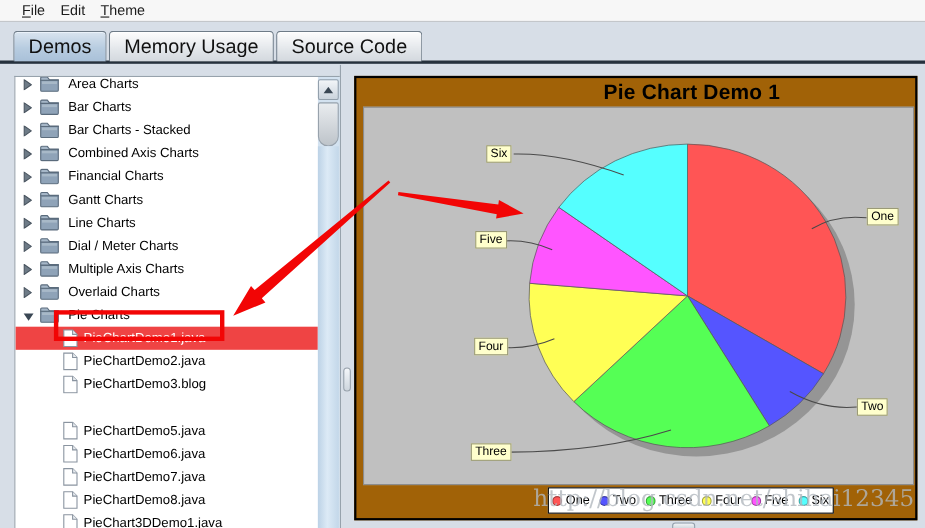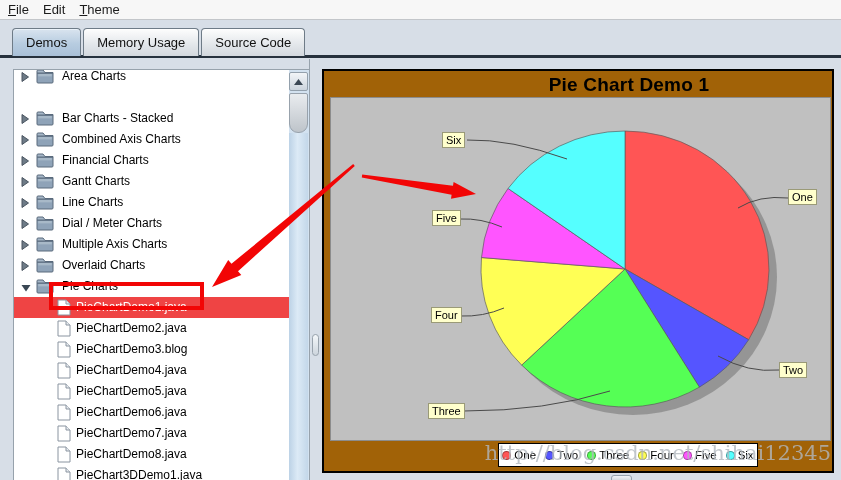--- a/index.html
+++ b/index.html
@@ -6,32 +6,32 @@
   body{
     width:841px;height:480px;position:relative;overflow:hidden;
     background:#D7DEE7;
     font-family:"Liberation Sans", sans-serif;
     -webkit-font-smoothing:antialiased;
   }
   
   #menubar{
     position:absolute;left:0;top:0;width:841px;height:20px;
     background:#F7F7F7;border-bottom:1px solid #C3C6CA;
-    display:flex;align-items:center;padding-left:8px;box-sizing:border-box;
+    display:flex;align-items:center;padding-left:20px;box-sizing:border-box;
     font-size:13px;color:#1c1c1c;gap:14px;
   }
   .menu-item{cursor:default;}
   .menu-item u{text-decoration:underline;}
   
   #tabbar{
     position:absolute;left:12px;top:28px;height:27px;display:flex;gap:2px;z-index:3;
   }
   .tab{
     height:27px;padding:0 13px;display:flex;align-items:center;
-    font-size:13px;color:#111;
+    font-size:18px;color:#111;
     border:1px solid #6E7B87;border-bottom:none;
     border-radius:4px 4px 0 0;
     background:linear-gradient(#FDFDFD,#E2E6EA 60%,#D3D8DE);
     box-shadow:inset 0 1px 0 #fff;
   }
   .tab.selected{
     background:linear-gradient(#D9E4EF,#B7CCE0 55%,#A9C0D8);
     box-shadow:inset 0 1px 0 #EAF2FA;
   }
   #navline{position:absolute;left:0;top:55px;width:841px;height:3px;background:#26313D;z-index:2;}
@@ -141,20 +141,31 @@
         <span class="arrow"><svg width="8" height="10" viewBox="0 0 8 10">
             <polygon points="1,0.5 7.5,5 1,9.5" fill="#6E7B87" stroke="#4A5560"></polygon>
           </svg></span>
         <span class="icon-folder"><svg width="18" height="15" viewBox="0 0 18 15">
             <path d="M1 4 L1 13 Q1 14 2 14 L16 14 Q17 14 17 13 L17 4 Z" fill="#8FA3B8" stroke="#5A6B7C"></path>
             <path d="M1 4 L1 2 Q1 1 2 1 L7 1 L9 3.5 L17 3.5 L17 4 Z" fill="#A6B7C8" stroke="#5A6B7C"></path>
             <rect x="2.2" y="5" width="13.6" height="2.4" fill="#AEBECC" opacity="0.8"></rect>
           </svg></span>
         <span class="lab-cat">Area Charts</span>
       </div>
+      <div class="trow" style="top: 17px;">
+        <span class="arrow"><svg width="8" height="10" viewBox="0 0 8 10">
+            <polygon points="1,0.5 7.5,5 1,9.5" fill="#6E7B87" stroke="#4A5560"></polygon>
+          </svg></span>
+        <span class="icon-folder"><svg width="18" height="15" viewBox="0 0 18 15">
+            <path d="M1 4 L1 13 Q1 14 2 14 L16 14 Q17 14 17 13 L17 4 Z" fill="#8FA3B8" stroke="#5A6B7C"></path>
+            <path d="M1 4 L1 2 Q1 1 2 1 L7 1 L9 3.5 L17 3.5 L17 4 Z" fill="#A6B7C8" stroke="#5A6B7C"></path>
+            <rect x="2.2" y="5" width="13.6" height="2.4" fill="#AEBECC" opacity="0.8"></rect>
+          </svg></span>
+        <span class="lab-cat">Bar Charts</span>
+      </div>
       <div class="trow" style="top: 38px;">
         <span class="arrow"><svg width="8" height="10" viewBox="0 0 8 10">
             <polygon points="1,0.5 7.5,5 1,9.5" fill="#6E7B87" stroke="#4A5560"></polygon>
           </svg></span>
         <span class="icon-folder"><svg width="18" height="15" viewBox="0 0 18 15">
             <path d="M1 4 L1 13 Q1 14 2 14 L16 14 Q17 14 17 13 L17 4 Z" fill="#8FA3B8" stroke="#5A6B7C"></path>
             <path d="M1 4 L1 2 Q1 1 2 1 L7 1 L9 3.5 L17 3.5 L17 4 Z" fill="#A6B7C8" stroke="#5A6B7C"></path>
             <rect x="2.2" y="5" width="13.6" height="2.4" fill="#AEBECC" opacity="0.8"></rect>
           </svg></span>
         <span class="lab-cat">Bar Charts - Stacked</span>
@@ -260,27 +271,20 @@
             <path d="M9 1 L9 5 L13 5" fill="#E8ECF0" stroke="#8A94A0"></path>
           </svg></span>
         <span class="lab-file">PieChartDemo2.java</span>
       </div>
       <div class="trow" style="top: 269px;">
         <span class="icon-file"><svg width="14" height="17" viewBox="0 0 14 17">
             <path d="M1 1 L9 1 L13 5 L13 16 L1 16 Z" fill="#FFFFFF" stroke="#8A94A0"></path>
             <path d="M9 1 L9 5 L13 5" fill="#E8ECF0" stroke="#8A94A0"></path>
           </svg></span>
         <span class="lab-file">PieChartDemo3.blog</span>
-      </div>
-      <div class="trow" style="top: 290px;">
-        <span class="icon-file"><svg width="14" height="17" viewBox="0 0 14 17">
-            <path d="M1 1 L9 1 L13 5 L13 16 L1 16 Z" fill="#FFFFFF" stroke="#8A94A0"></path>
-            <path d="M9 1 L9 5 L13 5" fill="#E8ECF0" stroke="#8A94A0"></path>
-          </svg></span>
-        <span class="lab-file">PieChartDemo4.java</span>
       </div>
       <div class="trow" style="top: 311px;">
         <span class="icon-file"><svg width="14" height="17" viewBox="0 0 14 17">
             <path d="M1 1 L9 1 L13 5 L13 16 L1 16 Z" fill="#FFFFFF" stroke="#8A94A0"></path>
             <path d="M9 1 L9 5 L13 5" fill="#E8ECF0" stroke="#8A94A0"></path>
           </svg></span>
         <span class="lab-file">PieChartDemo5.java</span>
       </div>
       <div class="trow" style="top: 332px;">
         <span class="icon-file"><svg width="14" height="17" viewBox="0 0 14 17">

